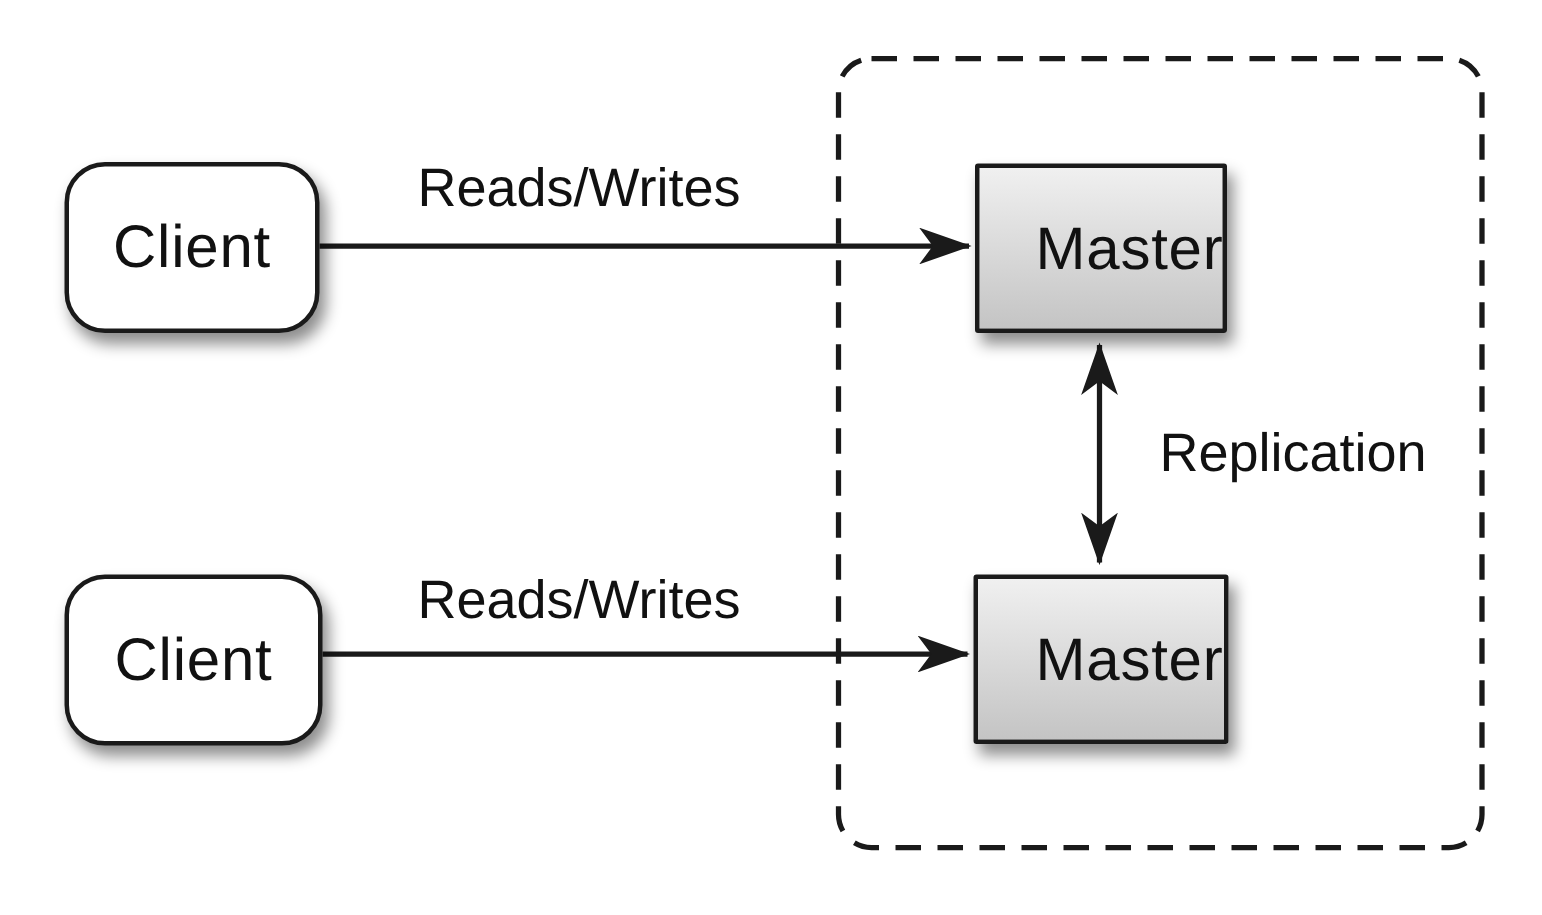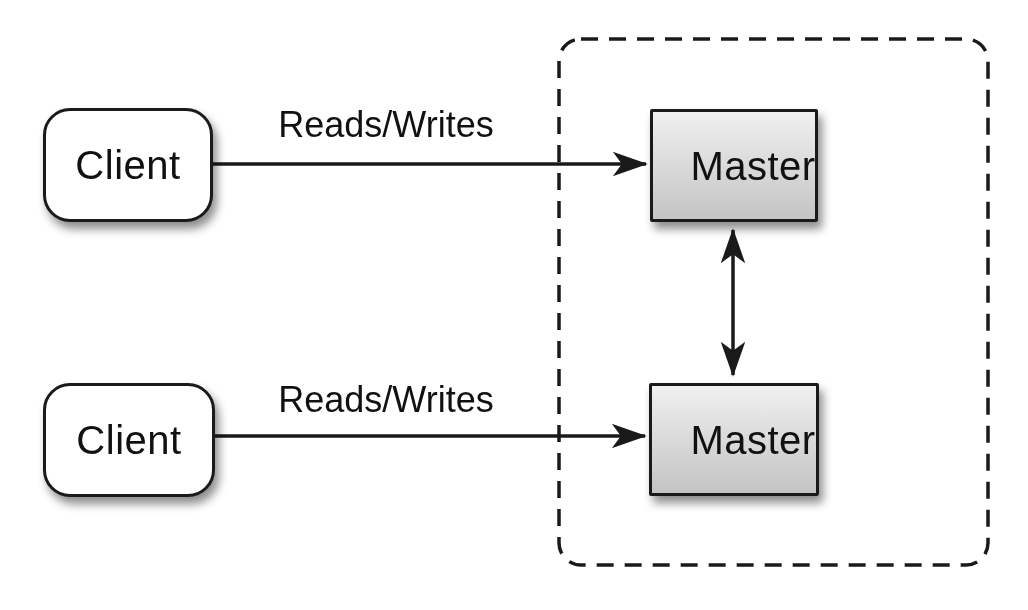--- a/index.html
+++ b/index.html
@@ -118,14 +118,15 @@
   </div>
 
   <div class="node master master-bottom">
     <span class="node-label">Master</span>
   </div>
 
   <div class="edge-label rw-top">Reads/Writes</div>
 
   <div class="edge-label rw-bottom">Reads/Writes</div>
 
+  <div class="edge-label repl">Replication</div>
 
 </div>
 
 </body></html>

